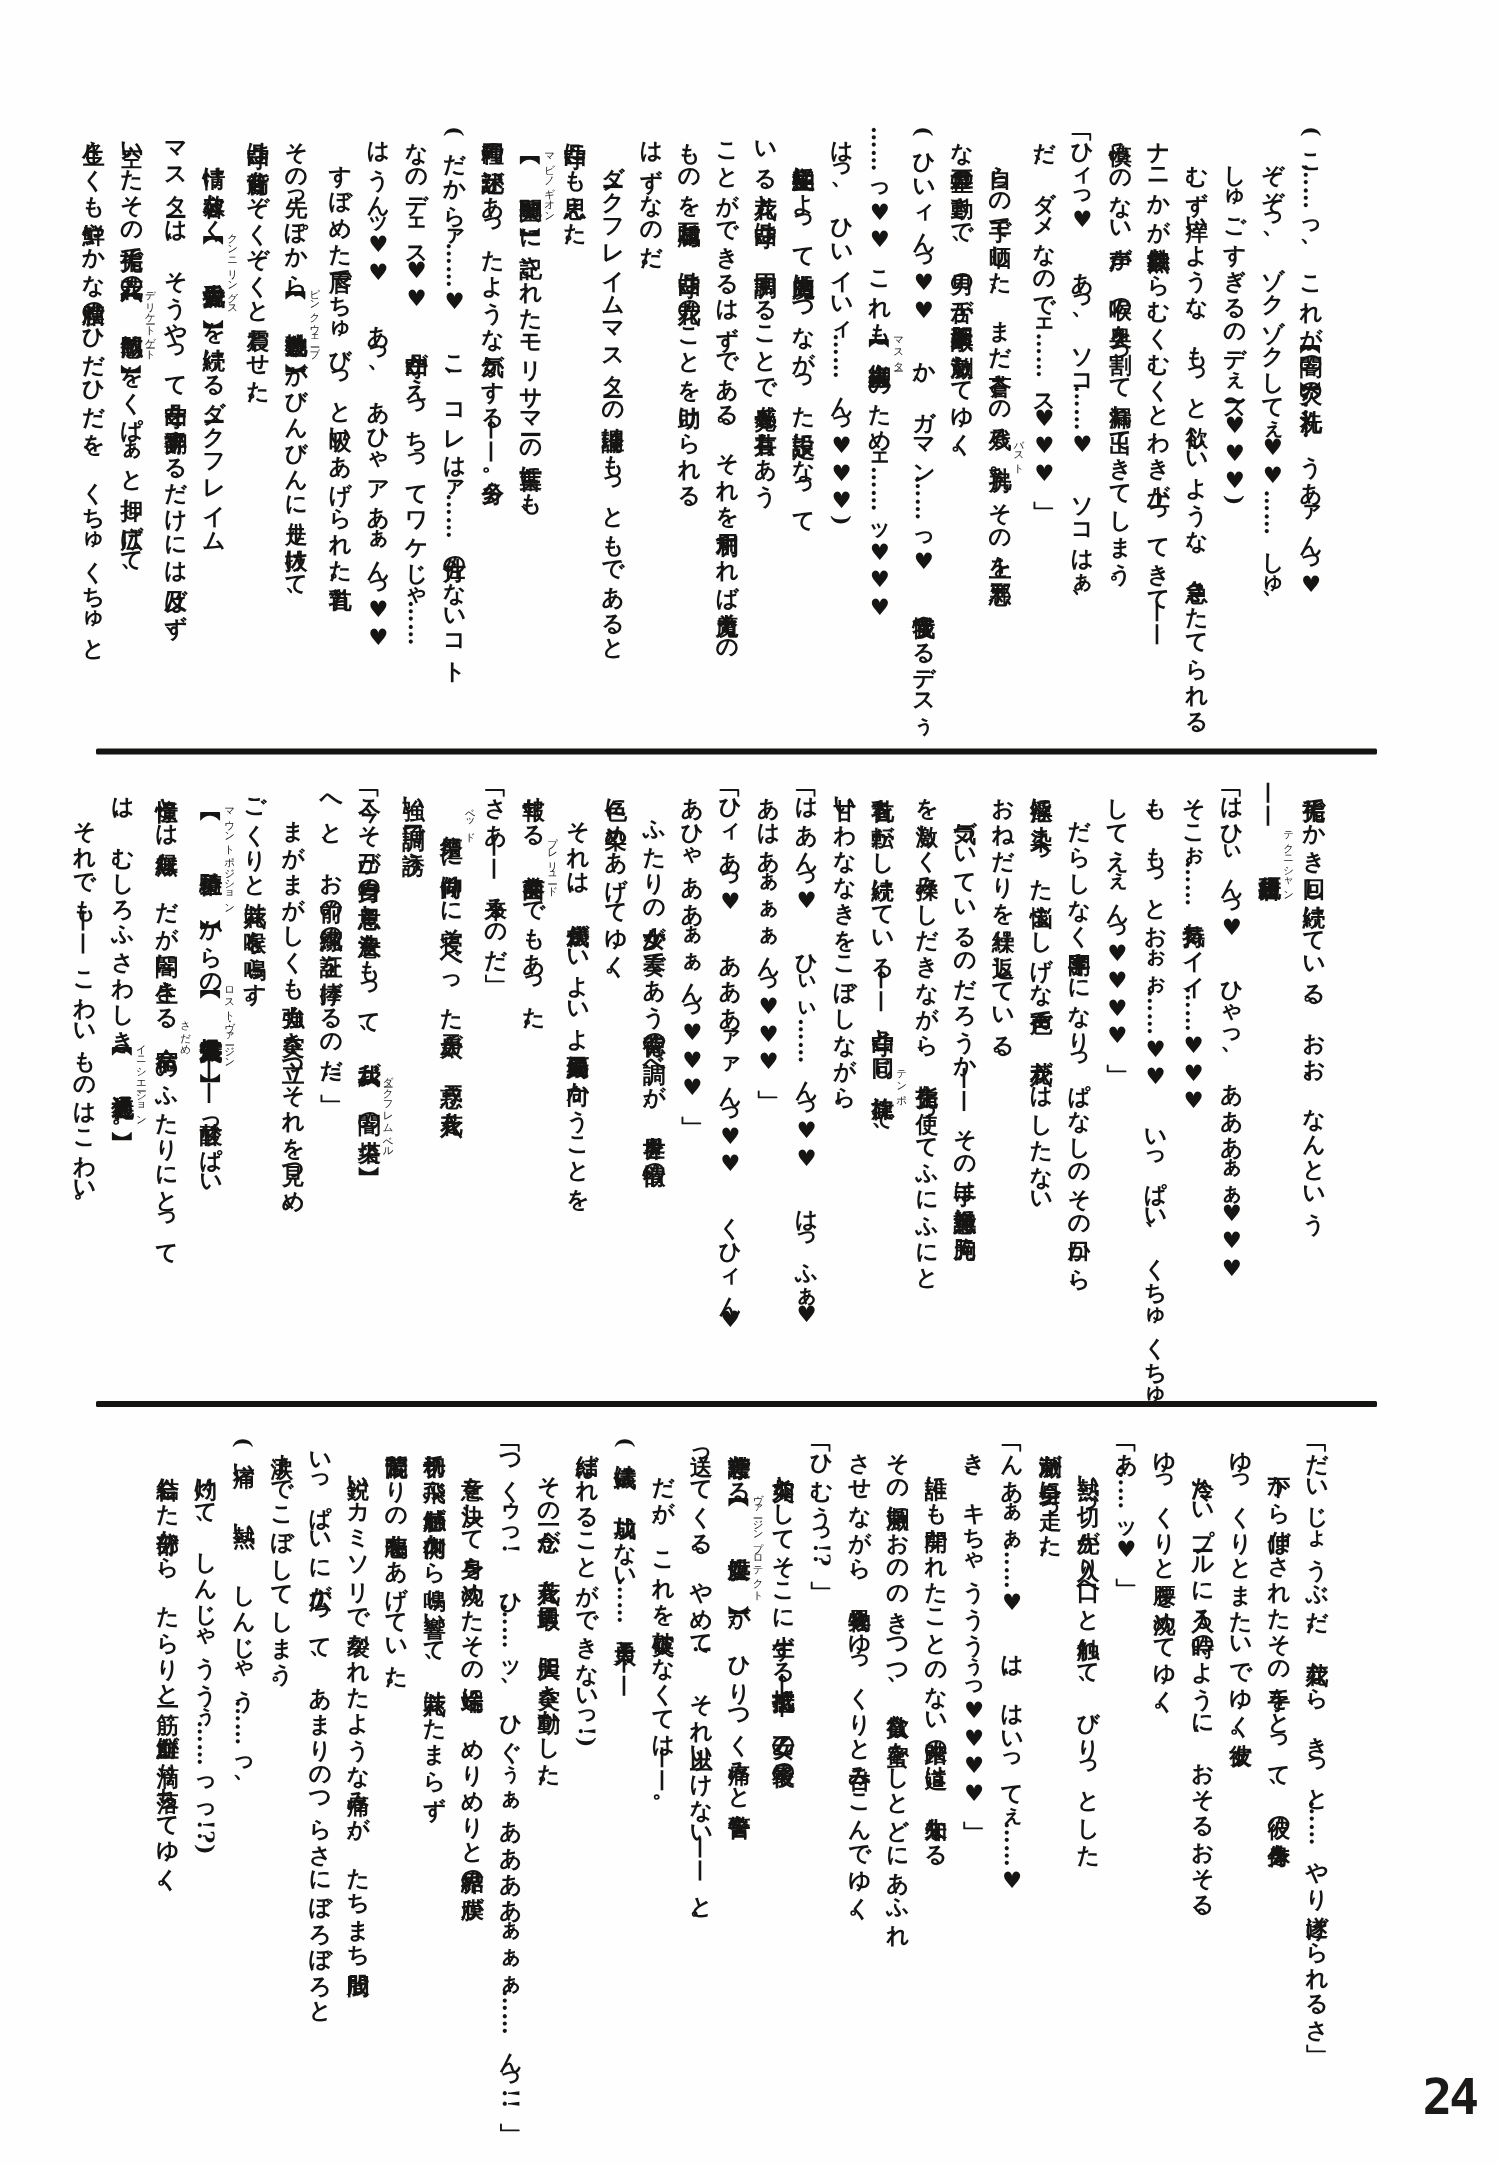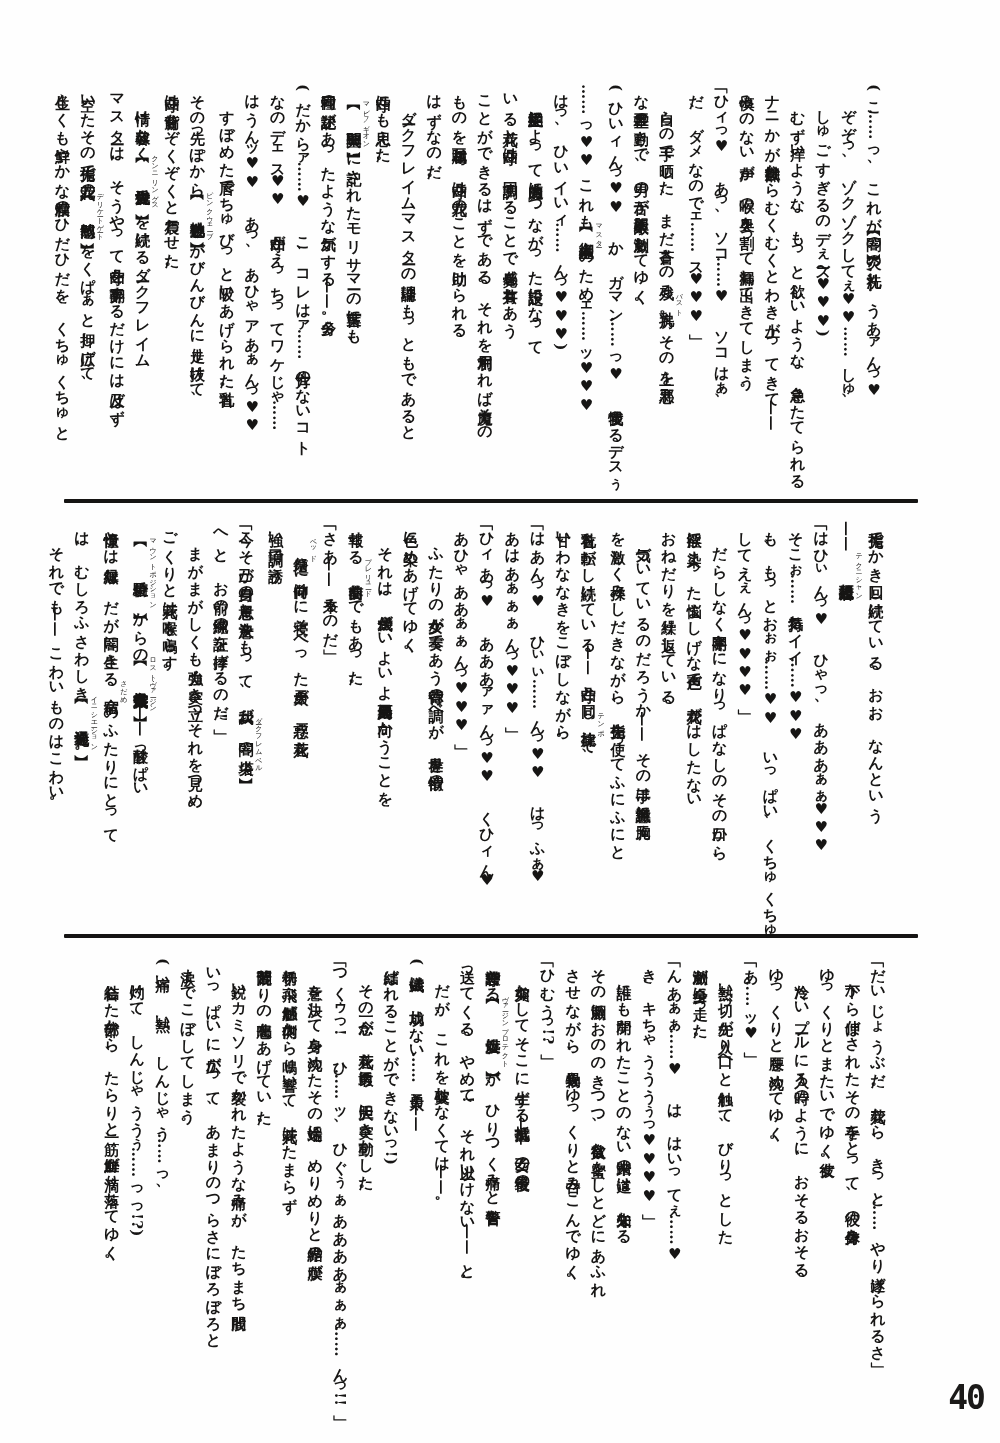--- a/index.html
+++ b/index.html
@@ -161,15 +161,15 @@
       <p>千切れ飛ぶ感触が内側から鳴り響いて、六花はたまらず</p>
       <p>苦悶混じりの悲鳴をあげていた。</p>
       <p>　鋭いカミソリで裂かれたような痛みが、たちまち股間</p>
       <p>いっぱいに広がって、あまりのつらさにぼろぼろと</p>
       <p>涙までこぼしてしまう。</p>
       <p>(痛い!　熱い!　しんじゃう……っ、</p>
       <p>　灼けて、しんじゃううぅ……っっ!?)</p>
       <p>　結合した部分から、たらりと一筋、鮮血が滴り落ちてゆく。</p>
     </div>
 
-  <div class="page-number">40</div>
+  <div class="page-number">24</div>
 
 </div>
 
 </body></html>

